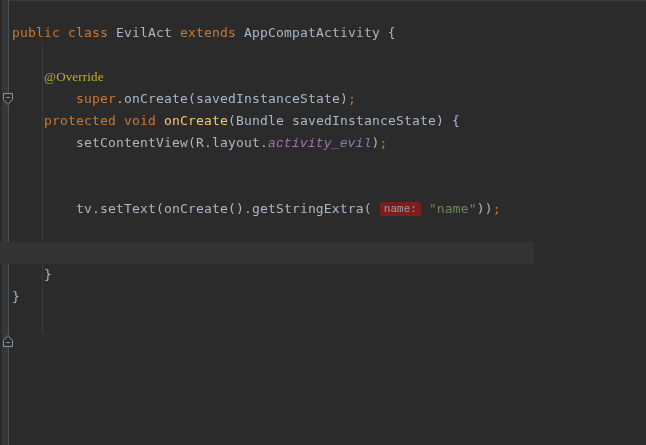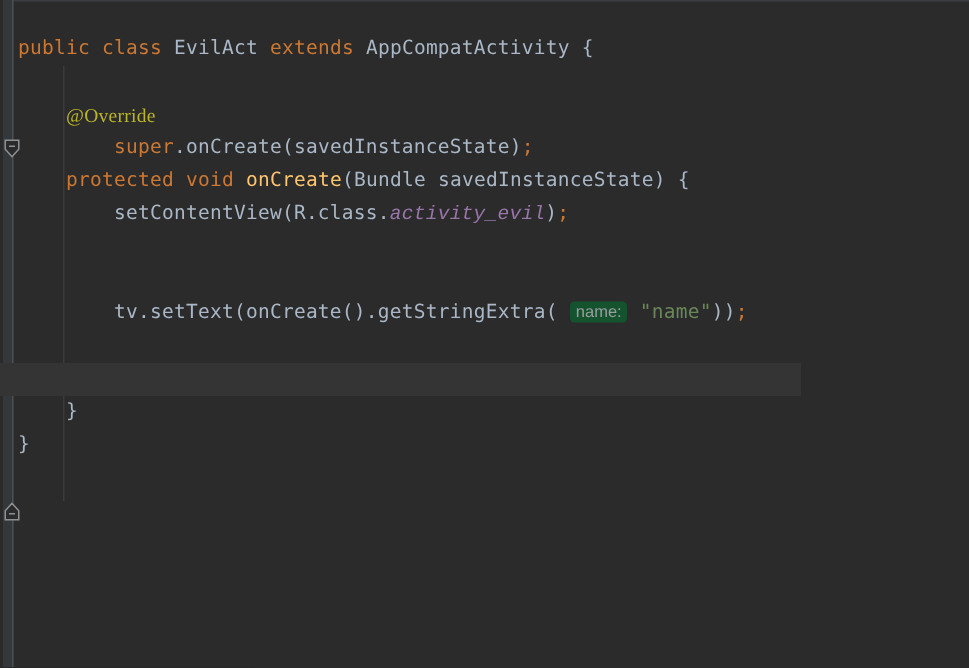--- a/index.html
+++ b/index.html
@@ -19,22 +19,22 @@
   }
   .caret-line { background:#343434; }
   .tok-pl   { color:#a9b7c6; }
   .tok-kw   { color:#cc7832; }
   .tok-ann  { color:#bbb529;font-family:Liberation Serif, serif; }
   .tok-mth  { color:#ffc66d; }
   .tok-fld  { color:#9876aa; font-style:italic;font-family:Liberation Mono, monospace; }
   .tok-str  { color:#6a8759; }
   .tok-semi { color:#cc7832; }
   .tok-hint {
-    display:inline-block; background:#14532d; color:#9a9da0;
-    font-family:Liberation Sans, sans-serif; font-size:11px;
+    display:inline-block; background:#7f1d1d; color:#9a9da0;
+    font-family:Liberation Mono, monospace; font-size:11px;
     line-height:14px; height:14px; border-radius:3px; padding:0 4px;
     vertical-align:1px; letter-spacing:0;
   }
   .fold-icon { position:absolute; left:1px; }
   .fold-start { top:92px; }
   .fold-end { top:334px; }
 </style>
 </head>
 <body>
 
@@ -45,21 +45,21 @@
   <div class="gutter-edge"></div>
 
   <div class="indent-guide"></div>
 
   <div class="code">
       <div class="line"><span class="tok-kw">public</span><span class="tok-pl"> </span><span class="tok-kw">class</span><span class="tok-pl"> EvilAct </span><span class="tok-kw">extends</span><span class="tok-pl"> AppCompatActivity {</span></div>
       <div class="line"></div>
       <div class="line"><span class="tok-pl">    </span><span class="tok-ann">@Override</span></div>
       <div class="line"><span class="tok-pl">        </span><span class="tok-kw">super</span><span class="tok-pl">.onCreate(savedInstanceState)</span><span class="tok-semi">;</span></div>
       <div class="line"><span class="tok-pl">    </span><span class="tok-kw">protected</span><span class="tok-pl"> </span><span class="tok-kw">void</span><span class="tok-pl"> </span><span class="tok-mth">onCreate</span><span class="tok-pl">(Bundle savedInstanceState) {</span></div>
-      <div class="line"><span class="tok-pl">        setContentView(R.class.</span><span class="tok-fld">activity_evil</span><span class="tok-pl">)</span><span class="tok-semi">;</span></div>
+      <div class="line"><span class="tok-pl">        setContentView(R.layout.</span><span class="tok-fld">activity_evil</span><span class="tok-pl">)</span><span class="tok-semi">;</span></div>
       <div class="line"></div>
       <div class="line"></div>
       <div class="line"><span class="tok-pl">        tv.setText(onCreate().getStringExtra( </span><span class="tok-hint">name:</span><span class="tok-pl"> </span><span class="tok-str">"name"</span><span class="tok-pl">))</span><span class="tok-semi">;</span></div>
       <div class="line"></div>
       <div class="line caret-line"></div>
       <div class="line"><span class="tok-pl">    }</span></div>
       <div class="line"><span class="tok-pl">}</span></div>
     </div>
 
   <svg class="fold-icon fold-start" width="14" height="14" viewBox="0 0 14 14">

